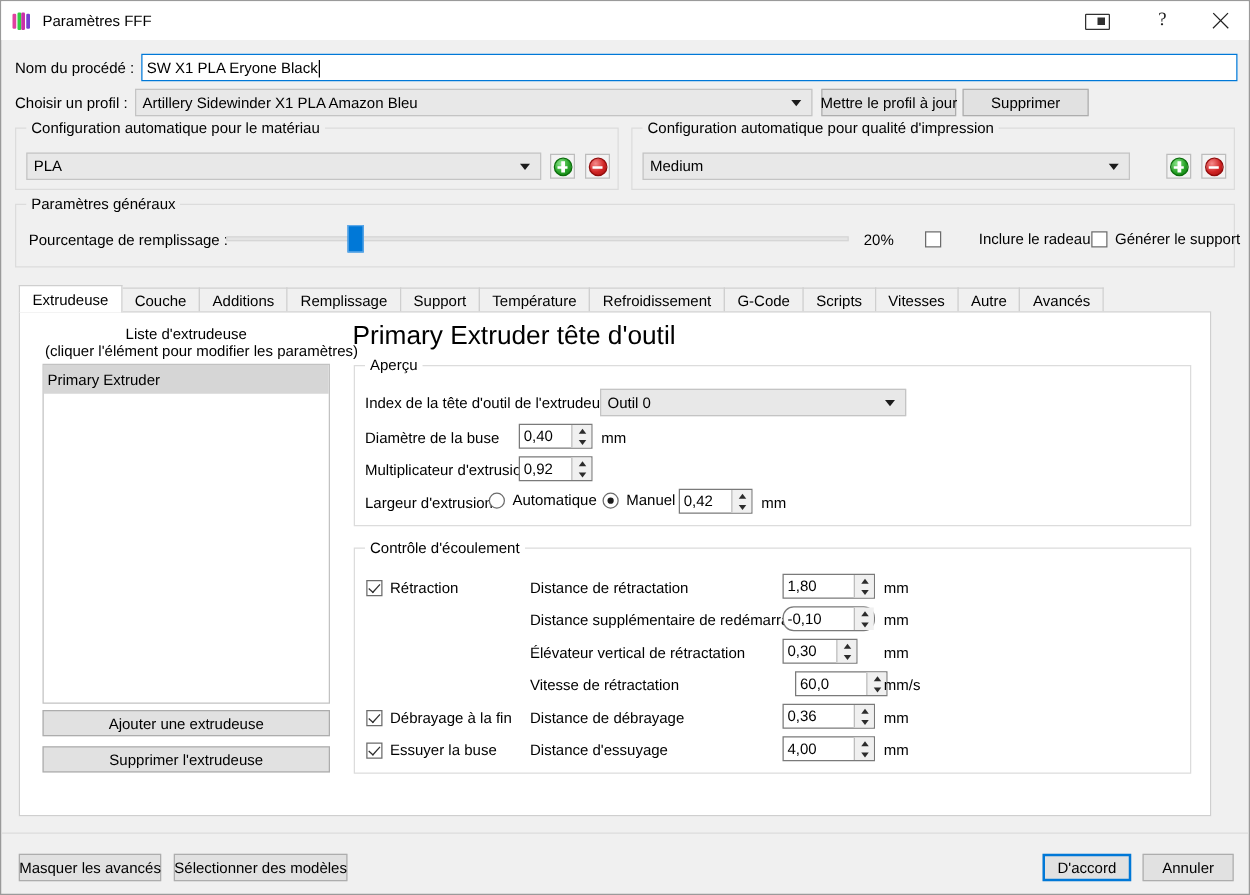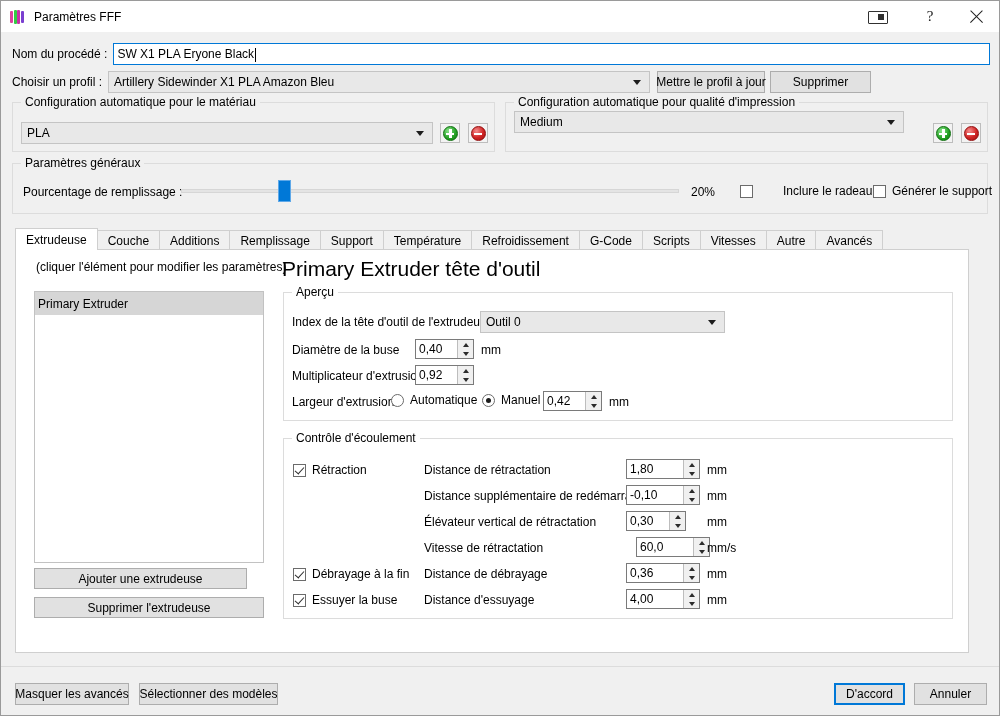--- a/index.html
+++ b/index.html
@@ -282,21 +282,21 @@
     </div>
     <div class="iconbtn" style="position:absolute; left:455px; top:20px;">
       <span class="circ red">
           <i class="minus-h"></i>
         </span>
     </div>
   </div>
 
   <div class="group" style="left:504px; top:101px; width:483px; height:50px;">
     <span class="g-title">Configuration automatique pour qualité d'impression</span>
-    <div class="combo" style="position:absolute; left:8px; top:8px; width:390px;">
+    <div class="combo" style="position:absolute; left:8px; top:19px; width:390px;">
       <span>Medium</span>
       <span class="arrow"></span>
     </div>
     <div class="iconbtn" style="position:absolute; left:427px; top:20px;">
       <span class="circ green">
           <i class="plus-h"></i>
           <i class="plus-v"></i>
         </span>
     </div>
     <div class="iconbtn" style="position:absolute; left:455px; top:20px;">
@@ -334,28 +334,29 @@
     <div class="tab">G-Code</div>
     <div class="tab">Scripts</div>
     <div class="tab">Vitesses</div>
     <div class="tab">Autre</div>
     <div class="tab">Avancés</div>
   </div>
 
   <div class="tabpanel"></div>
 
   <div style="position:absolute; left:35px; top:259px; width:226px; text-align:center;">
+    <div class="lbl">Liste d'extrudeuse</div>
     <div class="lbl">(cliquer l'élément pour modifier les paramètres)</div>
   </div>
 
   <div class="listbox" style="left:33px; top:290px; width:230px; height:272px;">
     <div class="listitem">Primary Extruder</div>
   </div>
 
-  <div class="btn" style="position:absolute; left:33px; top:567px; width:213px; height:21px;">Ajouter une extrudeuse</div>
+  <div class="btn" style="position:absolute; left:33px; top:567px; width:230px; height:21px;">Ajouter une extrudeuse</div>
   <div class="btn" style="position:absolute; left:33px; top:596px; width:230px; height:21px;">Supprimer l'extrudeuse</div>
 
   <div class="h1">Primary Extruder tête d'outil</div>
 
   <div class="group onwhite" style="left:282px; top:291px; width:670px; height:129px;">
     <span class="g-title">Aperçu</span>
 
     <span class="lbl" style="position:absolute; left:8px; top:22px;">Index de la tête d'outil de l'extrudeuse</span>
     <div class="combo" style="position:absolute; left:196px; top:18px; width:245px;">
       <span>Outil 0</span>
@@ -420,21 +421,21 @@
     <div class="spin" style="position:absolute; left:342px; top:20px; width:74px;">
       <span class="val">1,80</span>
       <span class="arrows">
           <span class="up"></span>
           <span class="dn"></span>
         </span>
     </div>
     <span class="lbl" style="position:absolute; left:423px; top:24px;">mm</span>
 
     <span class="lbl" style="position:absolute; left:140px; top:50px;">Distance supplémentaire de redémarrage</span>
-    <div class="spin" style="position:absolute; left:342px; top:46px; width:74px;">
+    <div class="spin" style="position:absolute; left:342px; top:46px; width:74px;border-radius:9px;">
       <span class="val">-0,10</span>
       <span class="arrows">
           <span class="up"></span>
           <span class="dn"></span>
         </span>
     </div>
     <span class="lbl" style="position:absolute; left:423px; top:50px;">mm</span>
 
     <span class="lbl" style="position:absolute; left:140px; top:76px;">Élévateur vertical de rétractation</span>
     <div class="spin" style="position:absolute; left:342px; top:72px; width:60px;">

